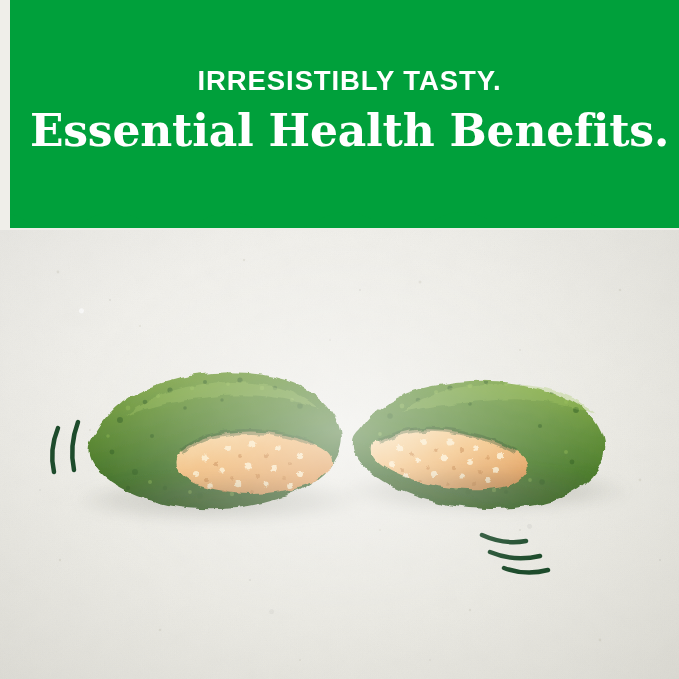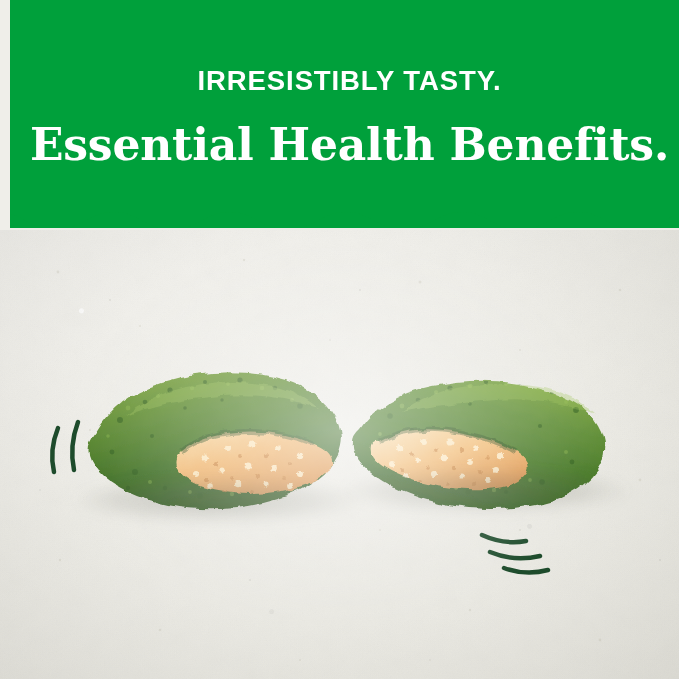--- a/index.html
+++ b/index.html
@@ -51,21 +51,21 @@
     margin: 0;
   }
   .headline-large {
     color: #ffffff;
     font-family: "DejaVu Serif", serif;
     font-weight: bold;
     font-size: 44px;
     letter-spacing: -0.2px;
     line-height: 1.15;
     text-align: right;
-    margin: 24px 0 0 0;
+    margin: 10px 0 0 0;
     white-space: nowrap;
   }
 
   
   .wave {
     position: absolute;
     left: 0;
     top: 196px;
     width: 679px;
     height: 62px;

